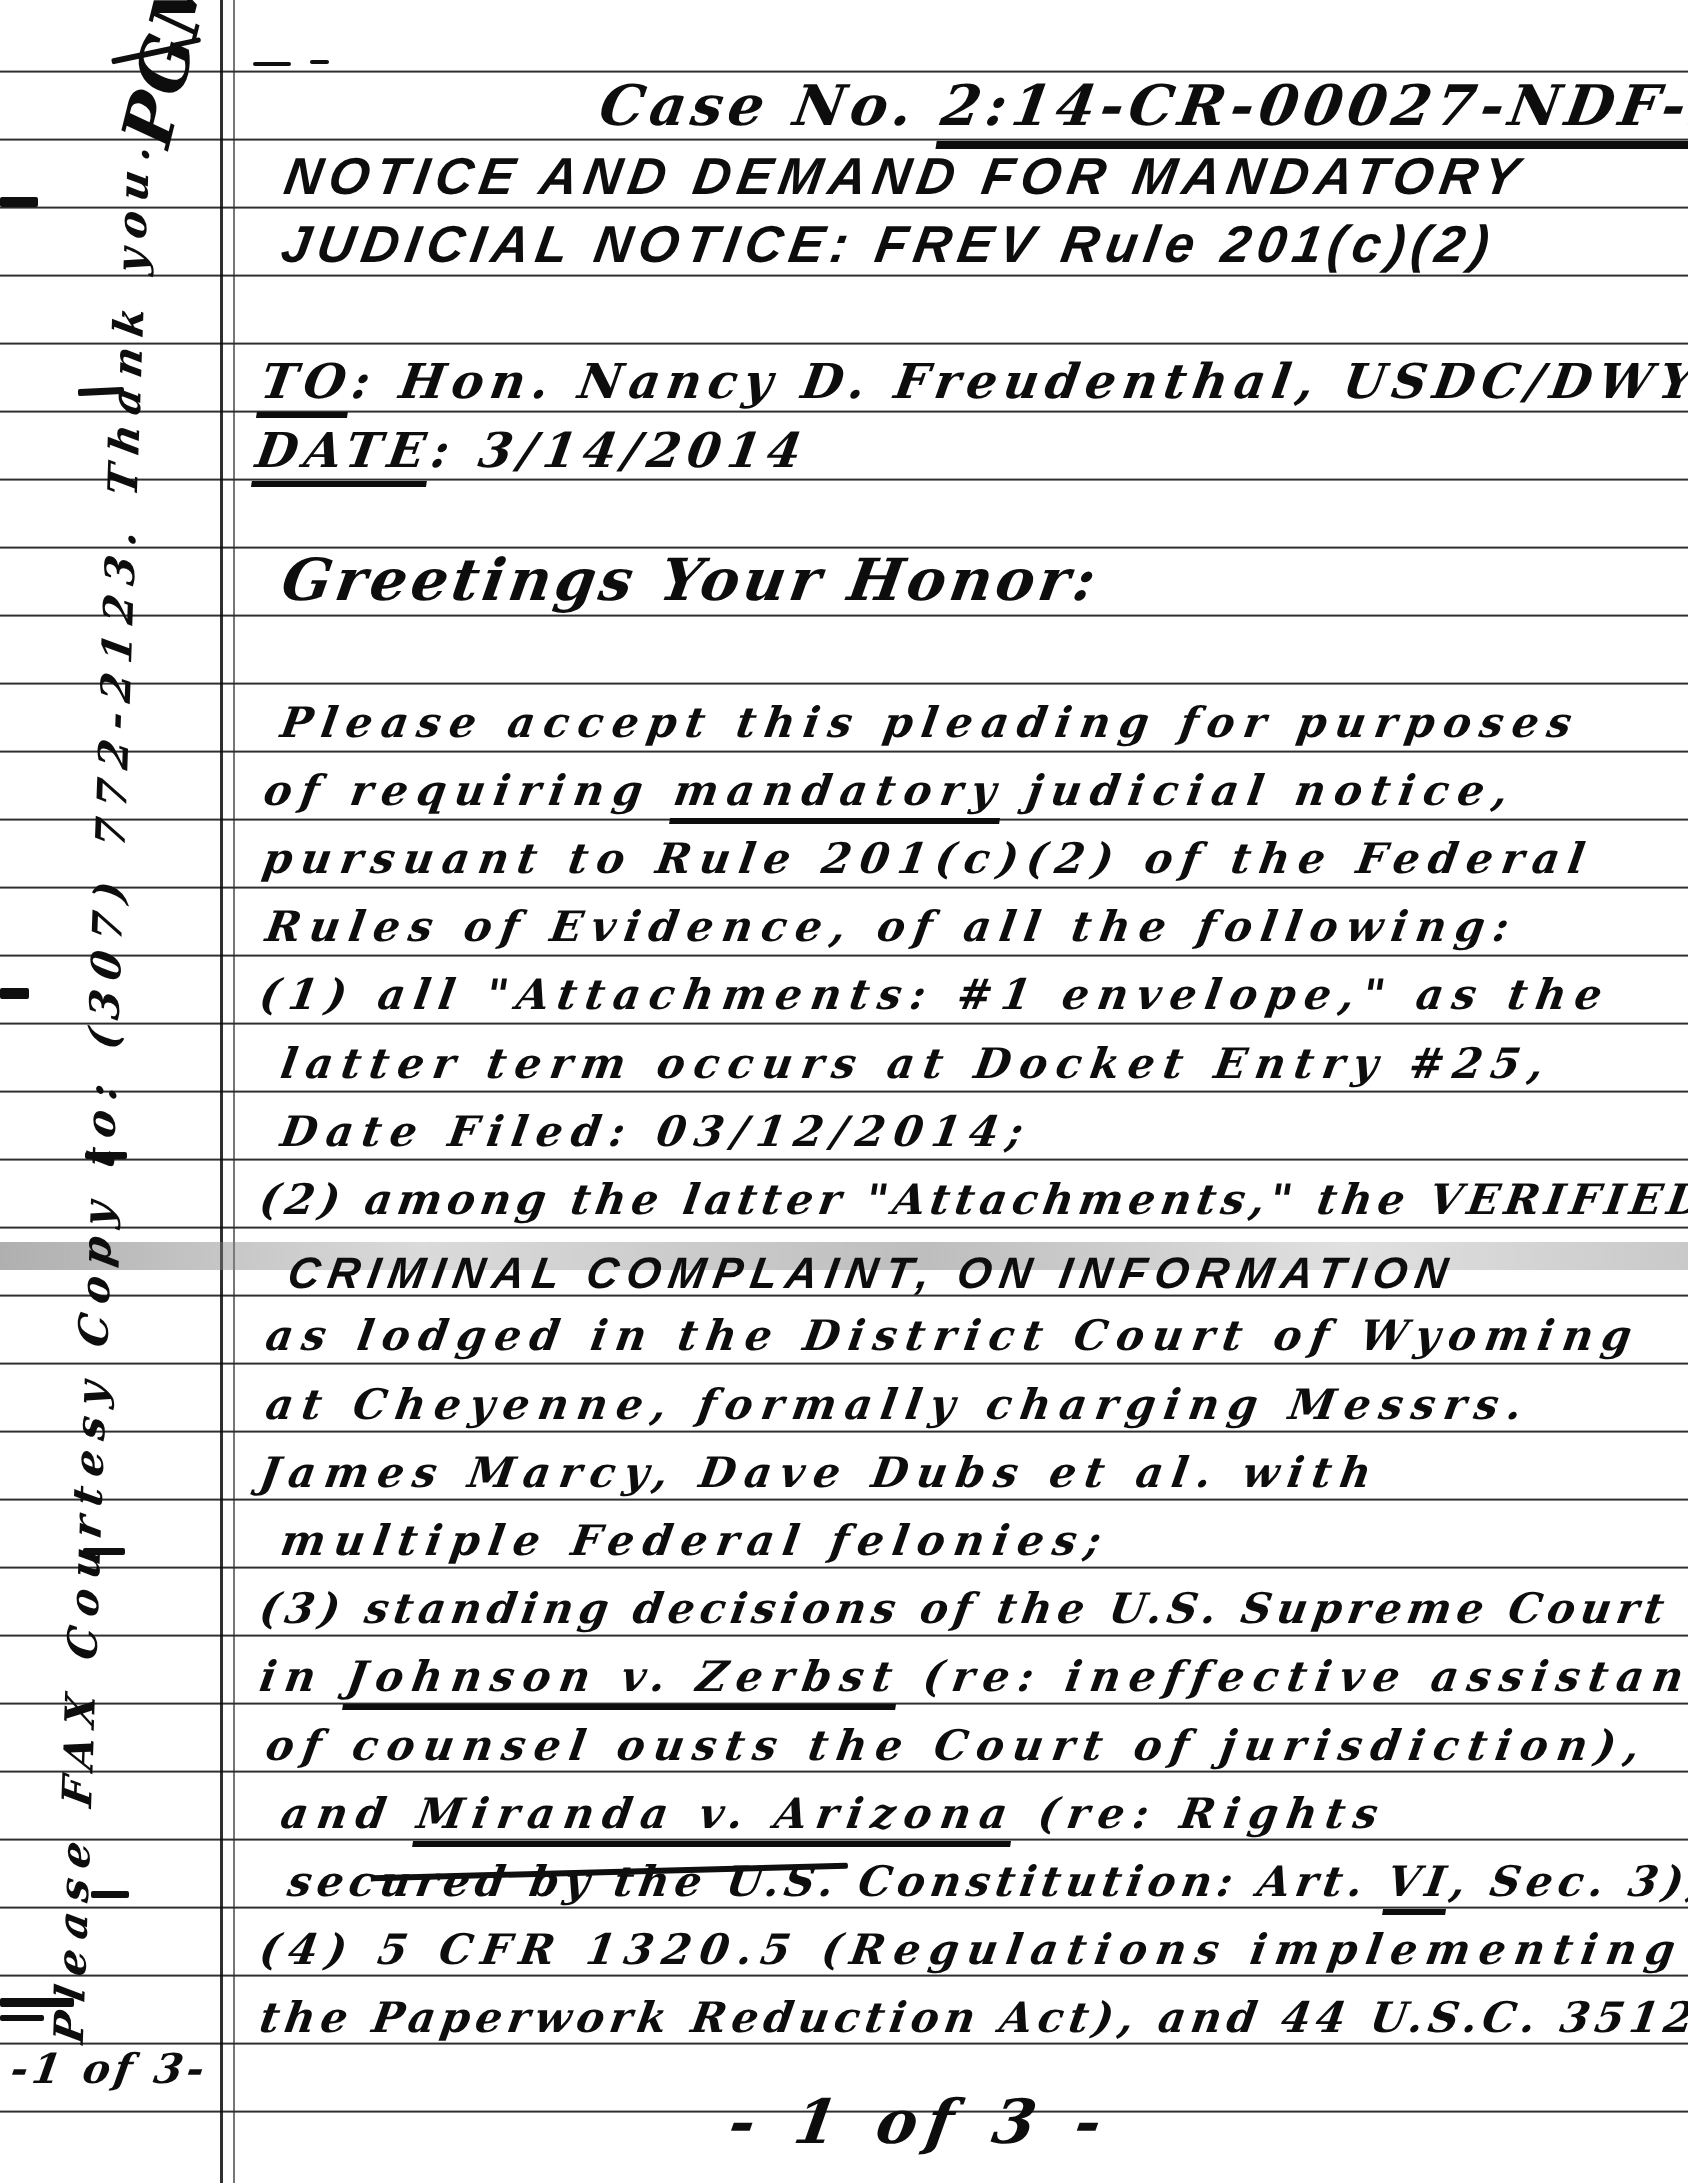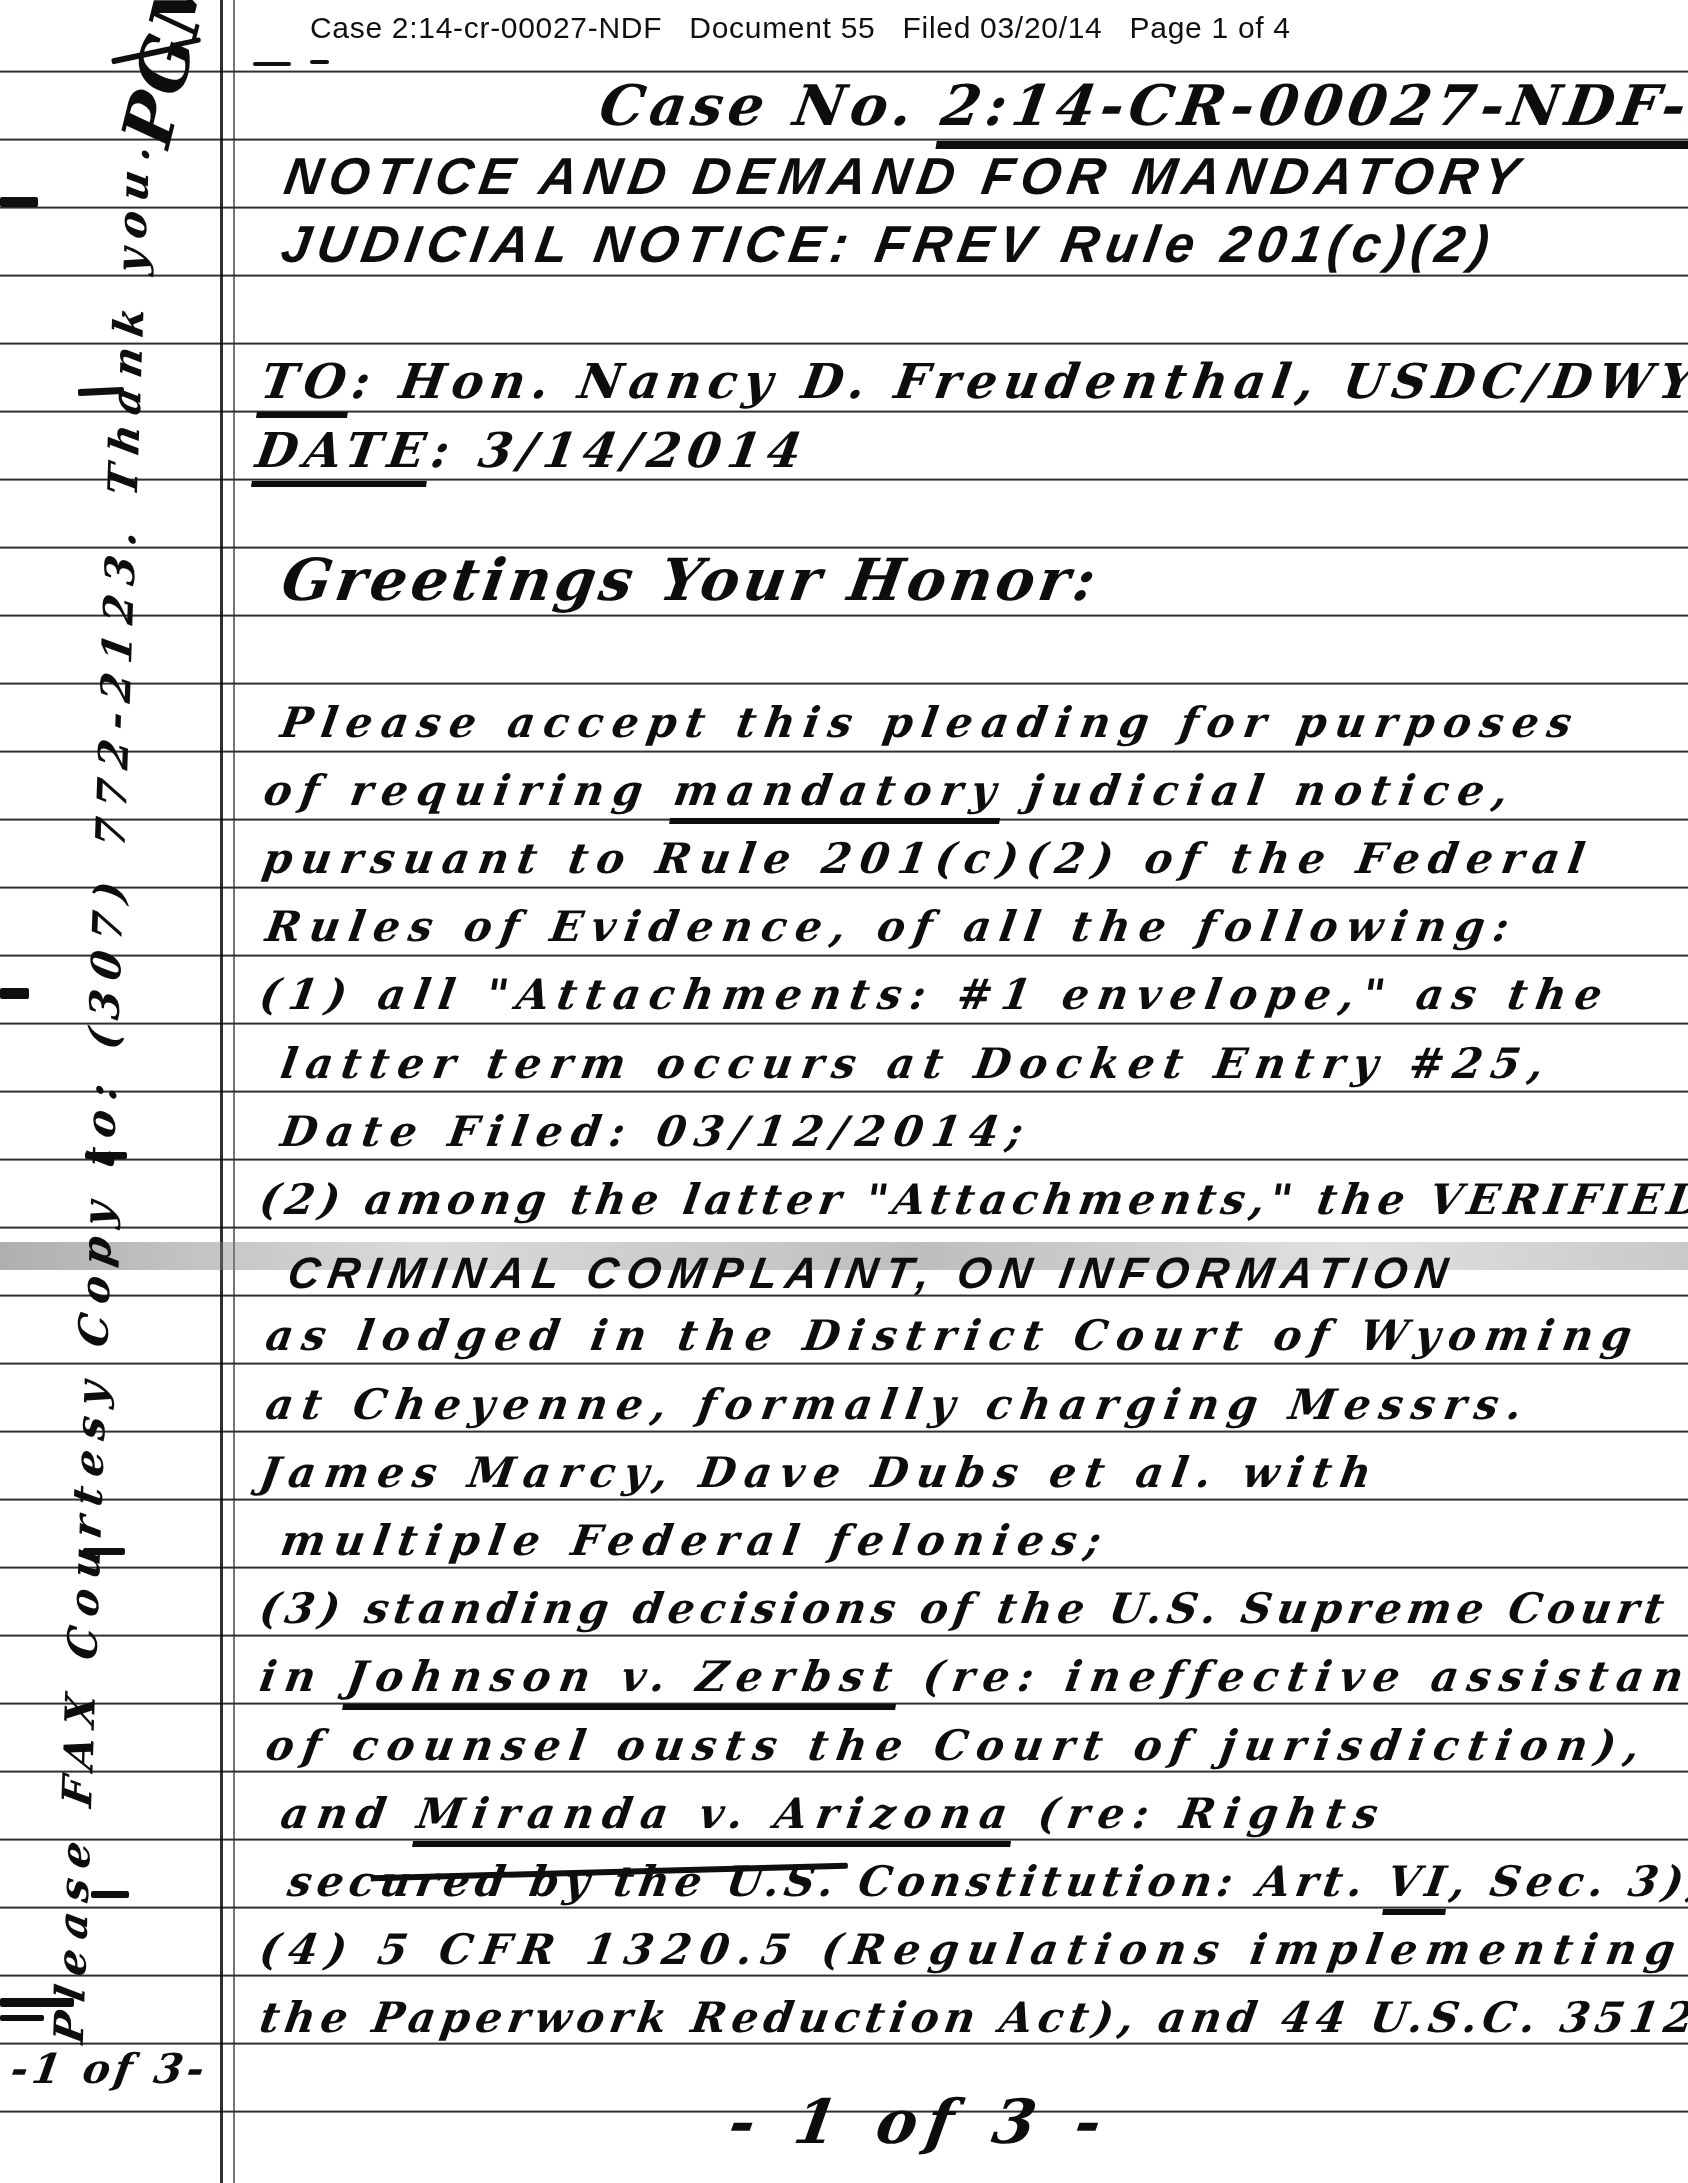--- a/index.html
+++ b/index.html
@@ -67,21 +67,20 @@
 </head>
 <body>
 
 <div class="page" style="--ink: #0e0e0e;">
 
   <div class="rules"></div>
   <div class="vline" style="left:220px;width:2.6px;"></div>
   <div class="vline v2" style="left:233px;width:2px;"></div>
   <div class="grayband"></div>
 
-  <div class="typed">Case 2:14-cr-00027-NDF   Document 55   Filed 03/20/14   Page 1 of 4</div>
 
   <div class="hand casefs" style="left:596px;top:77px;"><span>Case No. </span><span class="u heavy">2:14-CR-00027-NDF-2</span></div>
 
   <div class="hand caps" style="left:281px;top:150px;">NOTICE AND DEMAND FOR MANDATORY</div>
   <div class="hand caps" style="left:278px;top:218px;">JUDICIAL NOTICE: FREV Rule 201(c)(2)</div>
 
   <div class="hand tofs" style="left:258px;top:357px;"><span class="u">TO</span><span>: Hon. Nancy D. Freudenthal, USDC/DWY</span></div>
   <div class="hand tofs" style="left:253px;top:426px;"><span class="u">DATE</span><span>: 3/14/2014</span></div>
 
   <div class="hand greetfs" style="left:278px;top:551px;">Greetings Your Honor:</div>

